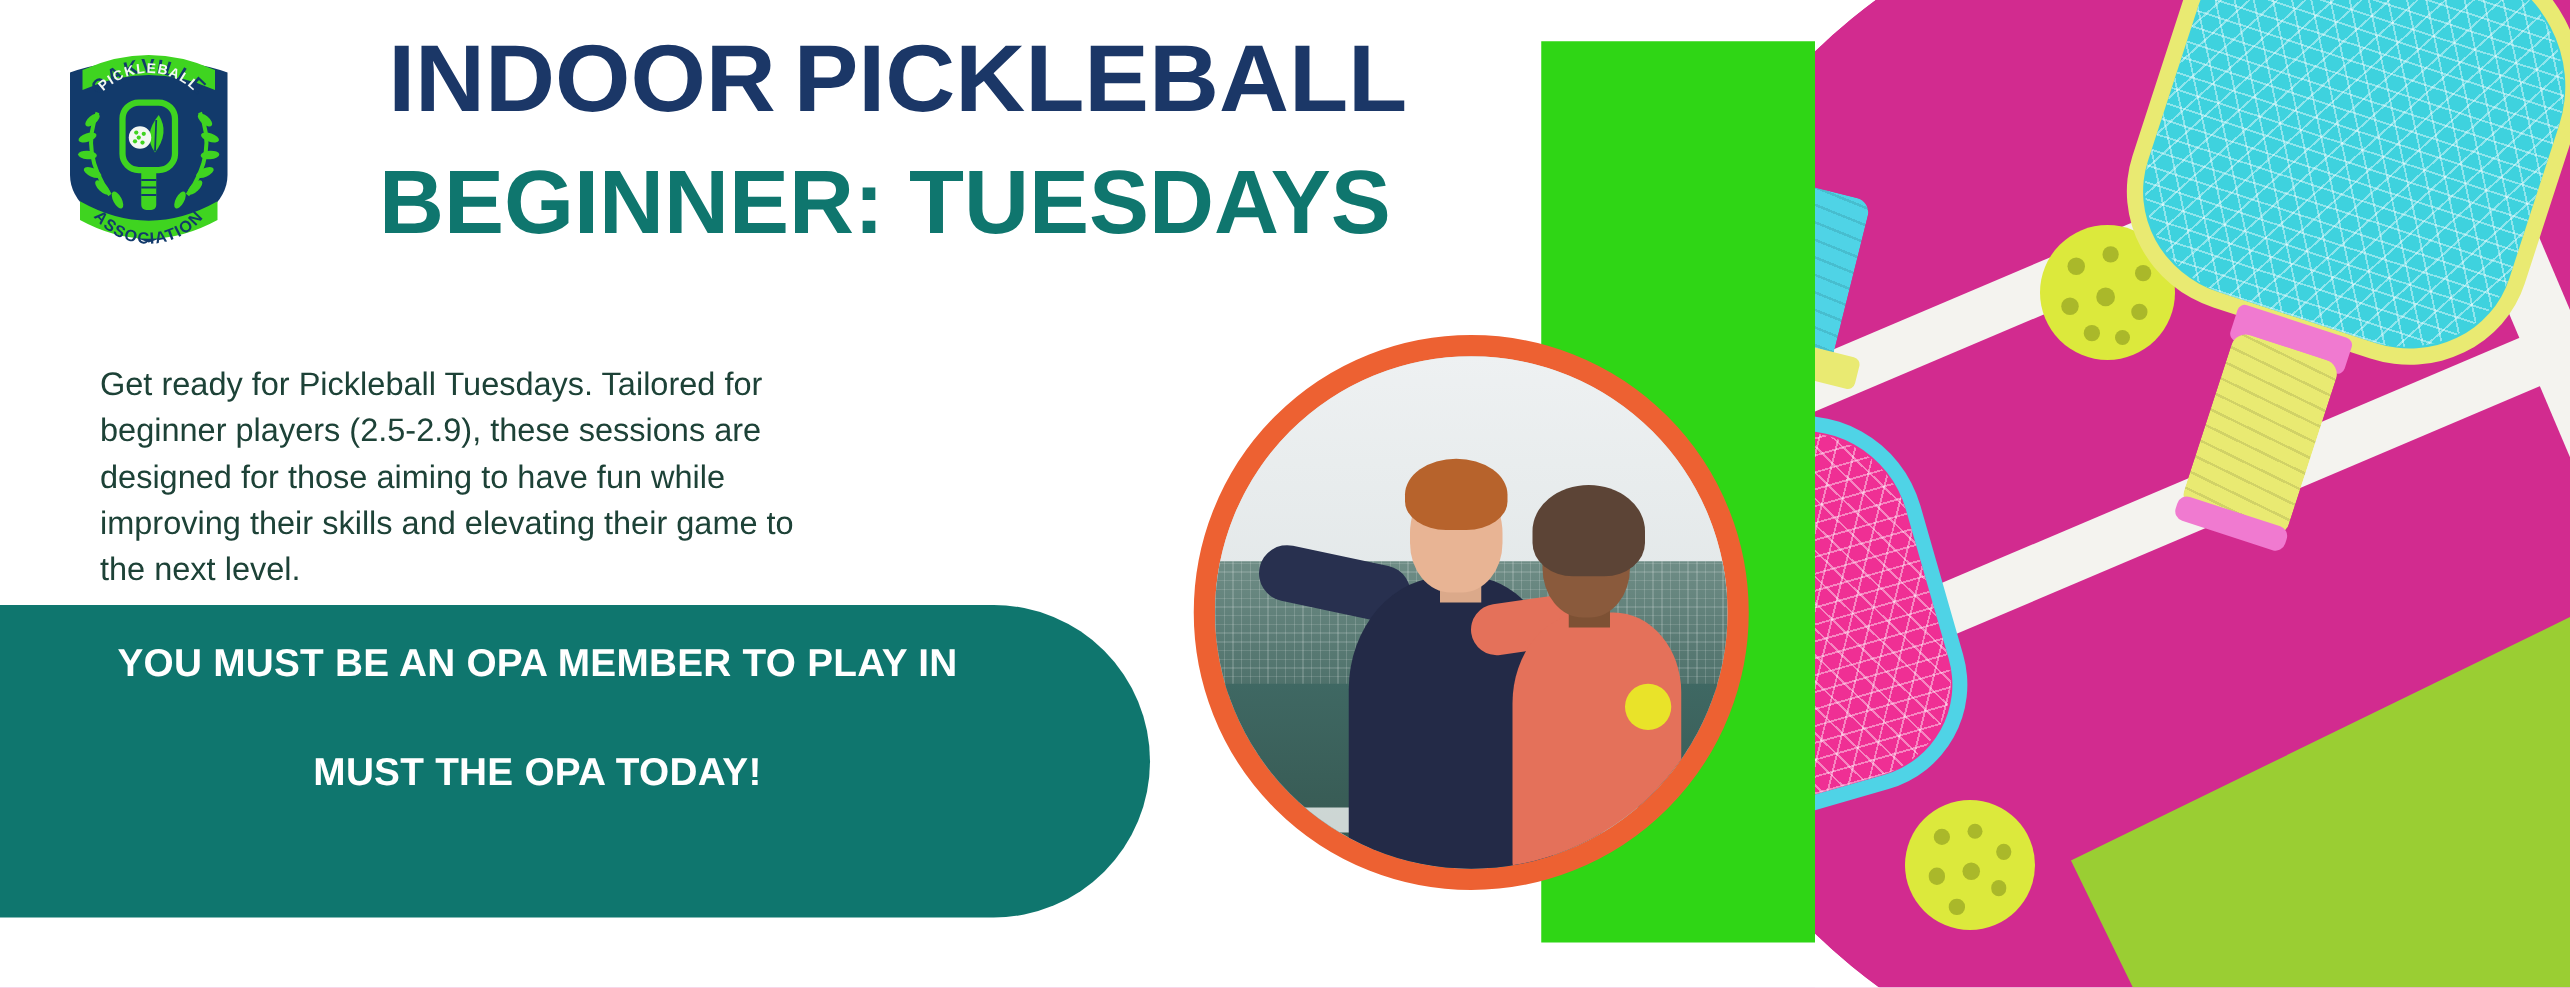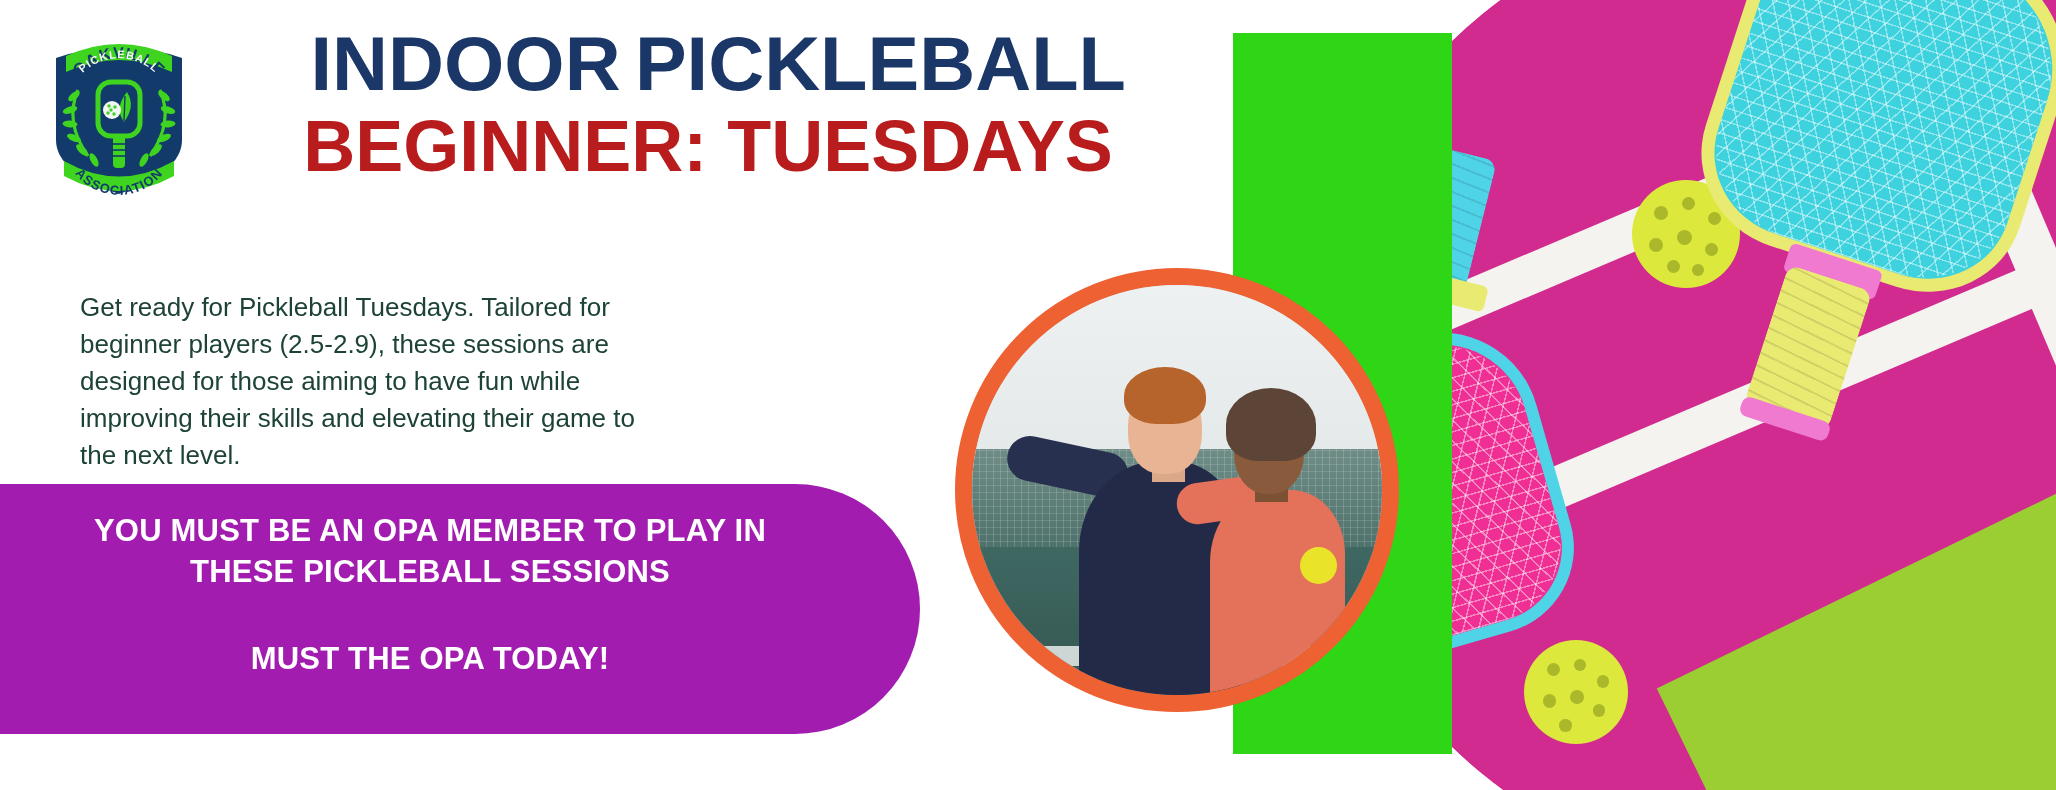--- a/index.html
+++ b/index.html
@@ -16,33 +16,33 @@
   .headline{position:absolute;left:198px;top:24px;width:1020px;text-align:center;}
   .head-line1{
     font-family:"Liberation Sans",sans-serif;
     font-weight:bold;font-size:76px;line-height:80px;letter-spacing:0px;
     color:#1b3767;white-space:nowrap;transform:scaleX(1.02);transform-origin:left center;
   }
   .head-line1 .gap{display:inline-block;width:14px;}
   .head-line2{
     font-family:"Liberation Sans",sans-serif;
     font-weight:bold;font-size:72px;line-height:76px;letter-spacing:0px;
-    color:#b91c1c;white-space:nowrap;margin-top:4px;transform:scaleX(1.0);transform-origin:left center;
+    color:#0f766e;white-space:nowrap;margin-top:20px;transform:scaleX(1.0);transform-origin:left center;
   }
 
   
   .body-copy{
     position:absolute;left:80px;top:263px;width:560px;
     font-size:26px;line-height:37px;color:#1d4237;font-weight:normal;
   }
 
   
   .cta{
     position:absolute;left:0;top:484px;width:920px;height:250px;
-    background:#a21caf;
+    background:#0f766e;
     border-top-right-radius:125px;border-bottom-right-radius:125px;
     color:#ffffff;
   }
   .cta-inner{
     position:absolute;left:0;top:0;width:860px;height:250px;
     display:flex;flex-direction:column;align-items:center;justify-content:flex-start;
     padding-top:26px;box-sizing:border-box;
   }
   .cta-line{
     font-weight:bold;font-size:31px;line-height:41px;text-align:center;
@@ -206,21 +206,20 @@
   <div class="headline">
     <div class="head-line1"><span>INDOOR</span><span class="gap"></span><span>PICKLEBALL</span></div>
     <div class="head-line2">BEGINNER: TUESDAYS</div>
   </div>
 
   <p class="body-copy">Get ready for Pickleball Tuesdays. Tailored for beginner players (2.5-2.9), these sessions are designed for those aiming to have fun while improving their skills and elevating their game to the next level.</p>
 
   <div class="cta">
     <div class="cta-inner">
       <div class="cta-line">YOU MUST BE AN OPA MEMBER TO PLAY IN</div>
-      <div class="cta-line">THESE PICKLEBALL SESSIONS</div>
       <div class="cta-join">MUST THE OPA TODAY!</div>
     </div>
   </div>
 
   <div class="green-block"></div>
 
   <div class="photo-circle">
     <div class="ph ph-sky"></div>
     <div class="ph ph-fenceband"></div>
     <div class="ph ph-fence-tex"></div>

